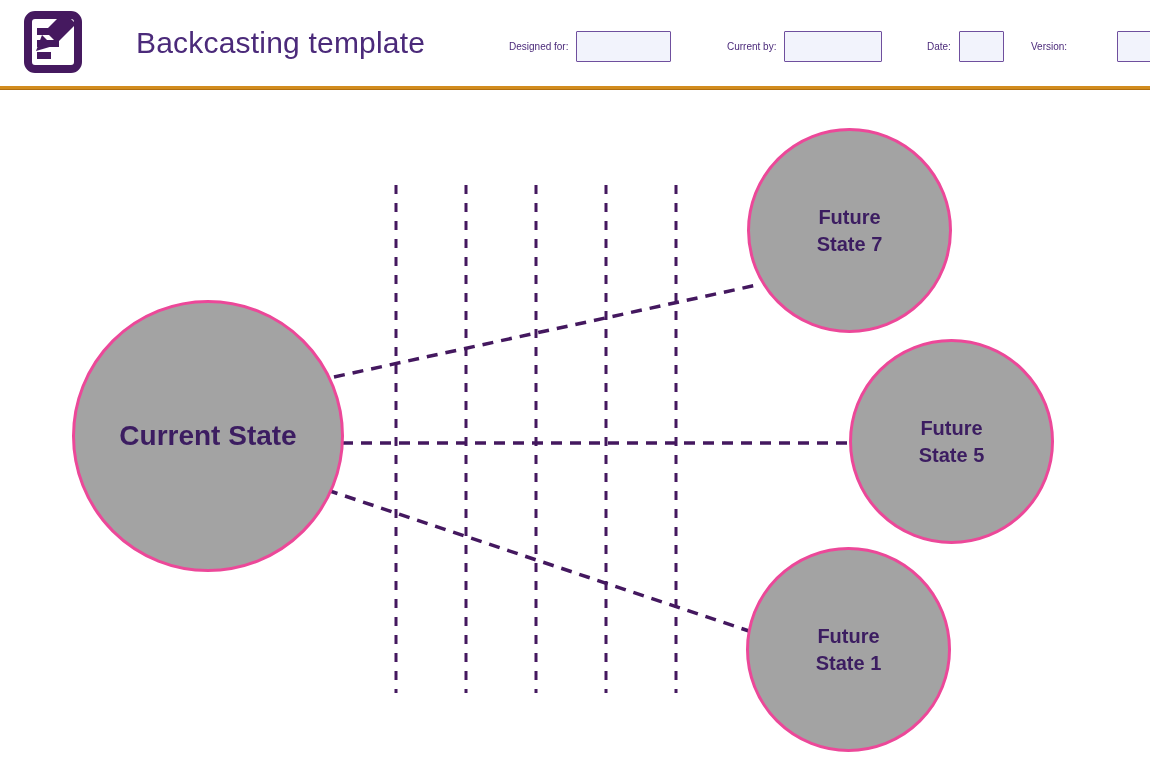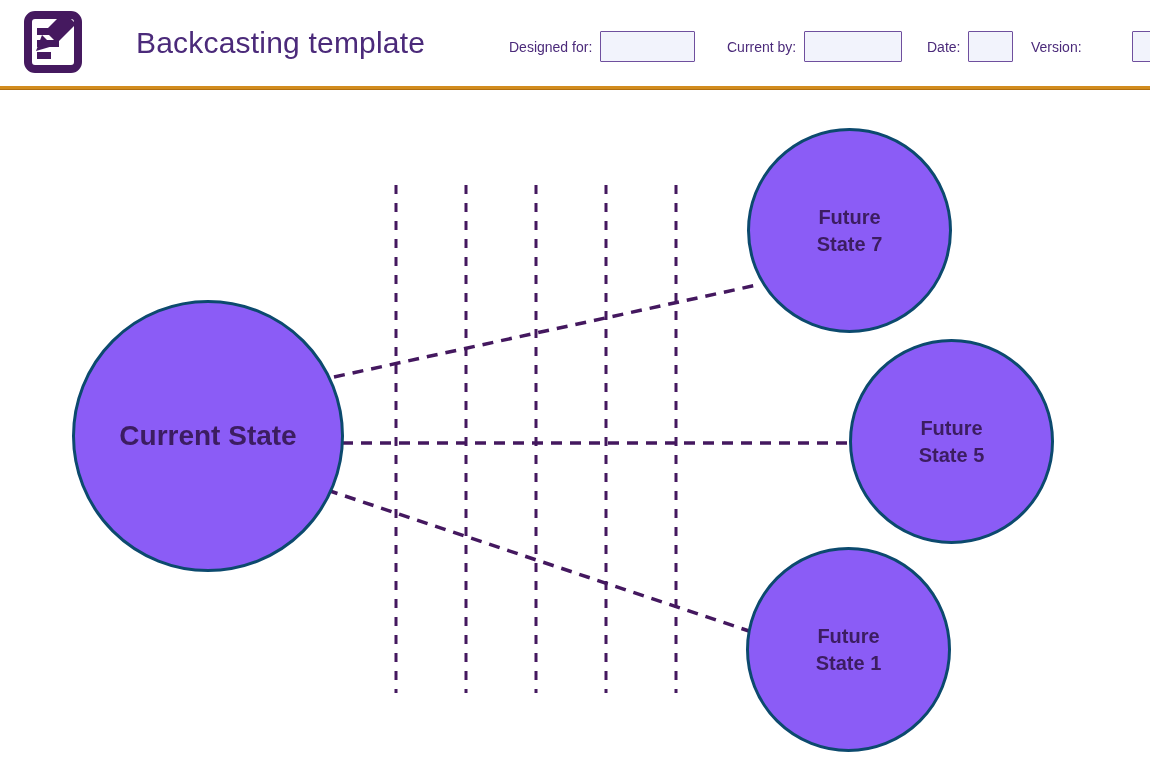--- a/index.html
+++ b/index.html
@@ -14,21 +14,21 @@
     position: absolute; left: 104px; top: 26px;
     font-size: 30px; font-weight: 400; letter-spacing: 0.2px;
     color: #4b2a7a;
     margin-left: 32px;
   }
   .field-group {
     position: absolute; top: 30px; height: 33px;
     display: flex; align-items: center;
   }
   .field-label {
-    font-size: 14px; color: #4b2a7a; margin-right: 8px; white-space: nowrap;
+    font-size: 10px; color: #4b2a7a; margin-right: 8px; white-space: nowrap;
   }
   .field-input {
     height: 31px; background: #f2f3fc; border: 1.5px solid #6f4f9e;
     border-radius: 1px; outline: none; padding: 0 4px;
     font-family: "Liberation Sans", sans-serif; font-size: 13px; color: #3c1d61;
   }
   #fg-designed-for { left: 509px; }  #fg-designed-for .field-input { width: 95px; }
   #fg-designed-by  { left: 727px; }  #fg-designed-by  .field-input { width: 98px; }
   #fg-date         { left: 927px; }  #fg-date         .field-input { width: 45px; }
   #fg-version      { left: 1031px; gap: 42px; } #fg-version      .field-input { width: 49px; }
@@ -36,21 +36,21 @@
   .orange-rule {
     position: absolute; left: 0; top: 86px; width: 1150px; height: 4px;
     background: #d28c1e; border-bottom: 1px solid #b06f12;
   }
 
   
   .lines-layer { position: absolute; left: 0; top: 0; width: 1150px; height: 769px; }
 
   .circle {
     position: absolute; border-radius: 50%;
-    background: #8b5cf6; border: 3px solid #0c4a6e;
+    background: #a3a3a3; border: 3px solid #ec4899;
     display: flex; align-items: center; justify-content: center;
     text-align: center; color: #3c1d61; font-weight: bold;
   }
   .circle-current { left: 72px;  top: 300px; width: 272px; height: 272px; font-size: 28px; }
   .circle-future  { width: 205px; height: 205px; font-size: 20px; line-height: 1.35; }
   #circle-fs1 { left: 747px; top: 128px; }
   #circle-fs2 { left: 849px; top: 339px; }
   #circle-fs3 { left: 746px; top: 547px; }
 </style>
 </head>

